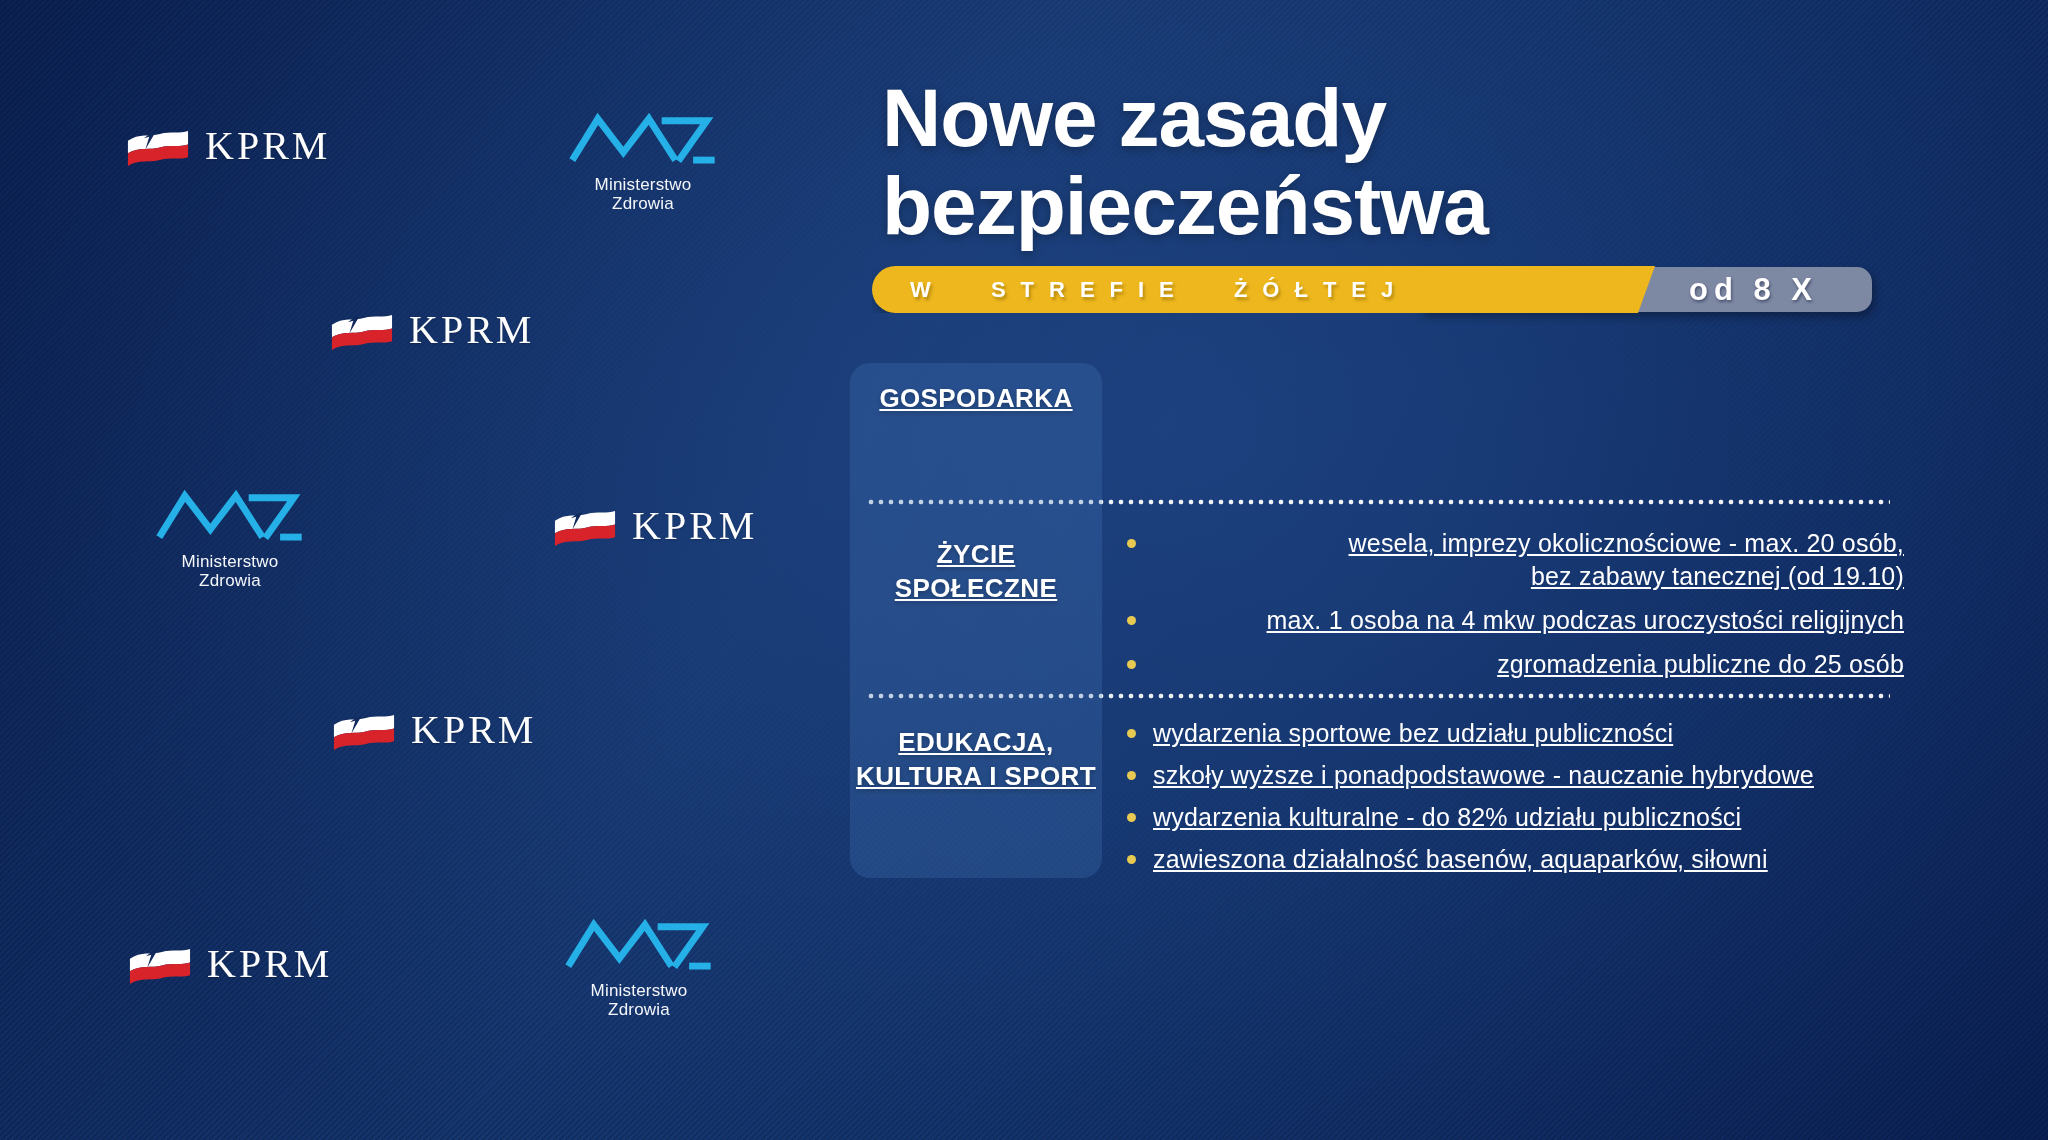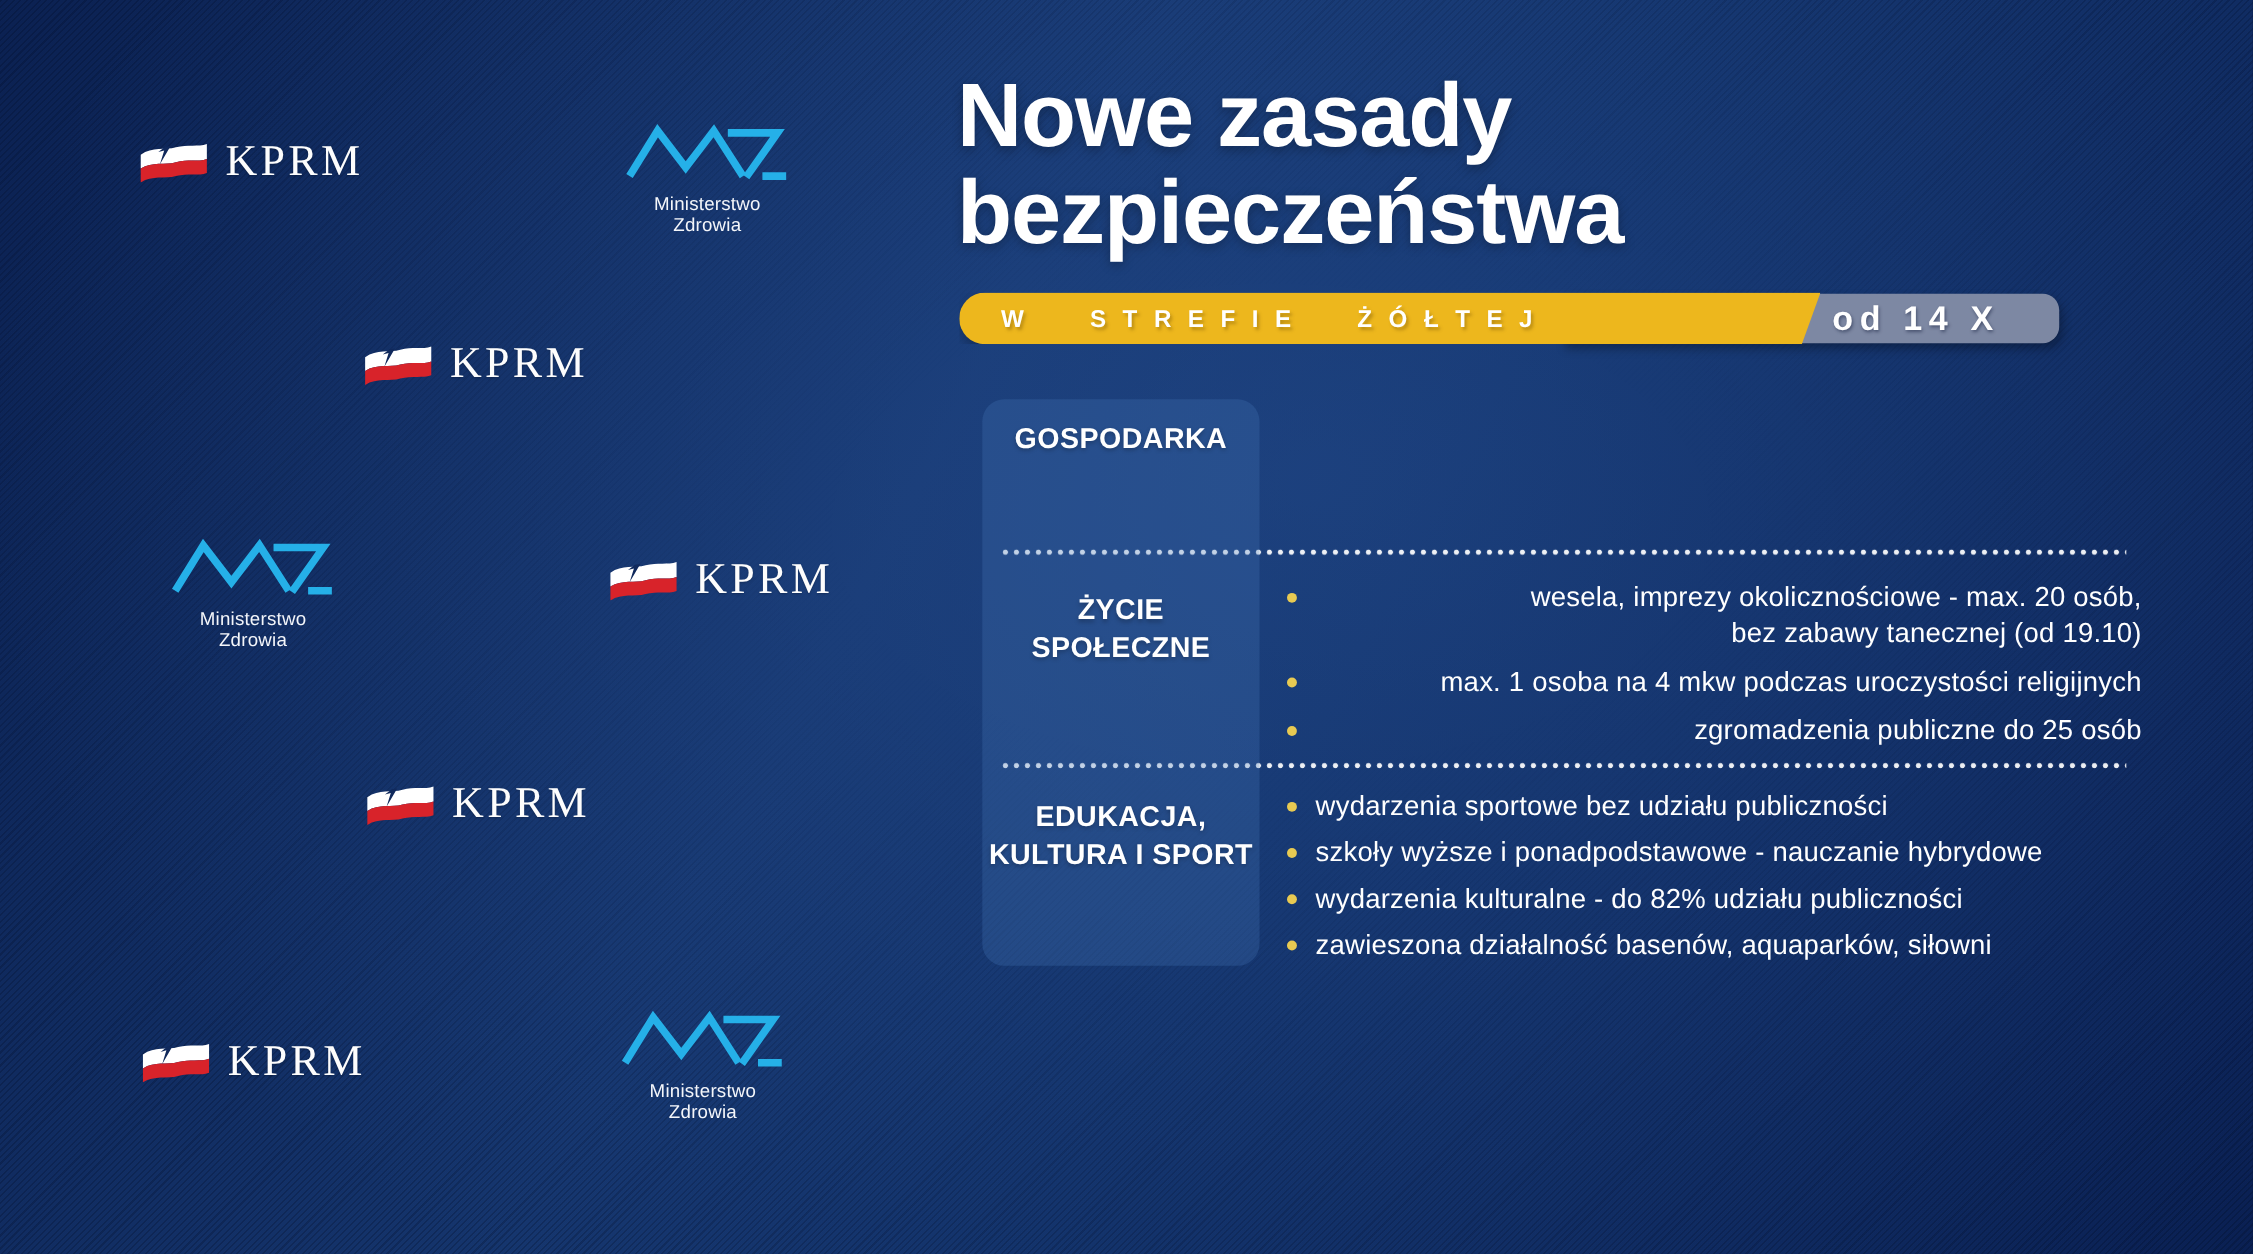--- a/index.html
+++ b/index.html
@@ -52,21 +52,21 @@
     position:absolute;left:0;top:0;width:783px;height:47px;z-index:2;
     background:#edb71d;border-radius:24px 0 0 24px;
     clip-path:polygon(0 0,100% 0,calc(100% - 17px) 100%,0 100%);
     display:flex;align-items:center;padding-left:38px;box-sizing:border-box;
     font-size:22px;font-weight:700;letter-spacing:15px;word-spacing:24px;
     filter:drop-shadow(3px 5px 6px rgba(0,0,0,.35));
     text-shadow:2px 3px 3px rgba(90,60,0,.35);
   }
 
   
-  .content{position:absolute;left:893px;top:363px;width:1054px;}
+  .content{position:absolute;left:850px;top:363px;width:1054px;text-decoration:underline;}
   .cat-panel{
     position:absolute;left:0;top:0;width:252px;height:515px;
     background:rgba(72,122,188,0.26);border-radius:20px;
   }
   .section{position:relative;display:grid;grid-template-columns:252px 1fr;column-gap:18px;}
   .section.s1{height:136px;}
   .section.s2{height:188px;}
   .section.s3{height:179px;}
   .cat{
     text-align:center;white-space:pre-line;font-weight:700;
@@ -173,26 +173,26 @@
 
   <div class="kprm" style="left:128px;top:944px;">
     <svg viewBox="0 0 66 40" width="64" height="39">
       <path d="M2 14 C13 6,25 10,35 7 C46 4,56 7,64 4 L64 18 C56 21,46 18,35 21 C25 24,13 20,2 27 Z" fill="#ffffff"></path>
       <path d="M2 27 C13 20,25 24,35 21 C46 18,56 21,64 18 L64 31 C56 34,46 31,35 34 C25 37,13 33,2 40 Z" fill="#d8232a"></path>
       <polygon points="25,6.5 30,5.8 20,23 24,10 18.5,11.5" fill="#10295c"></polygon>
     </svg>
     <span class="kprm-text">KPRM</span>
   </div>
 
-  <h1 class="title" style="margin:4px;">Nowe zasady
+  <h1 class="title" style="margin:16px;">Nowe zasady
 bezpieczeństwa</h1>
 
   <div class="banner">
     <div class="banner-date">
-      <span>od 14 X</span>
+      <span>od 8 X</span>
     </div>
     <div class="banner-zone">
       <span>W STREFIE ŻÓŁTEJ</span>
     </div>
   </div>
 
   <div class="content">
     <div class="cat-panel"></div>
 
     <div class="section s1">

